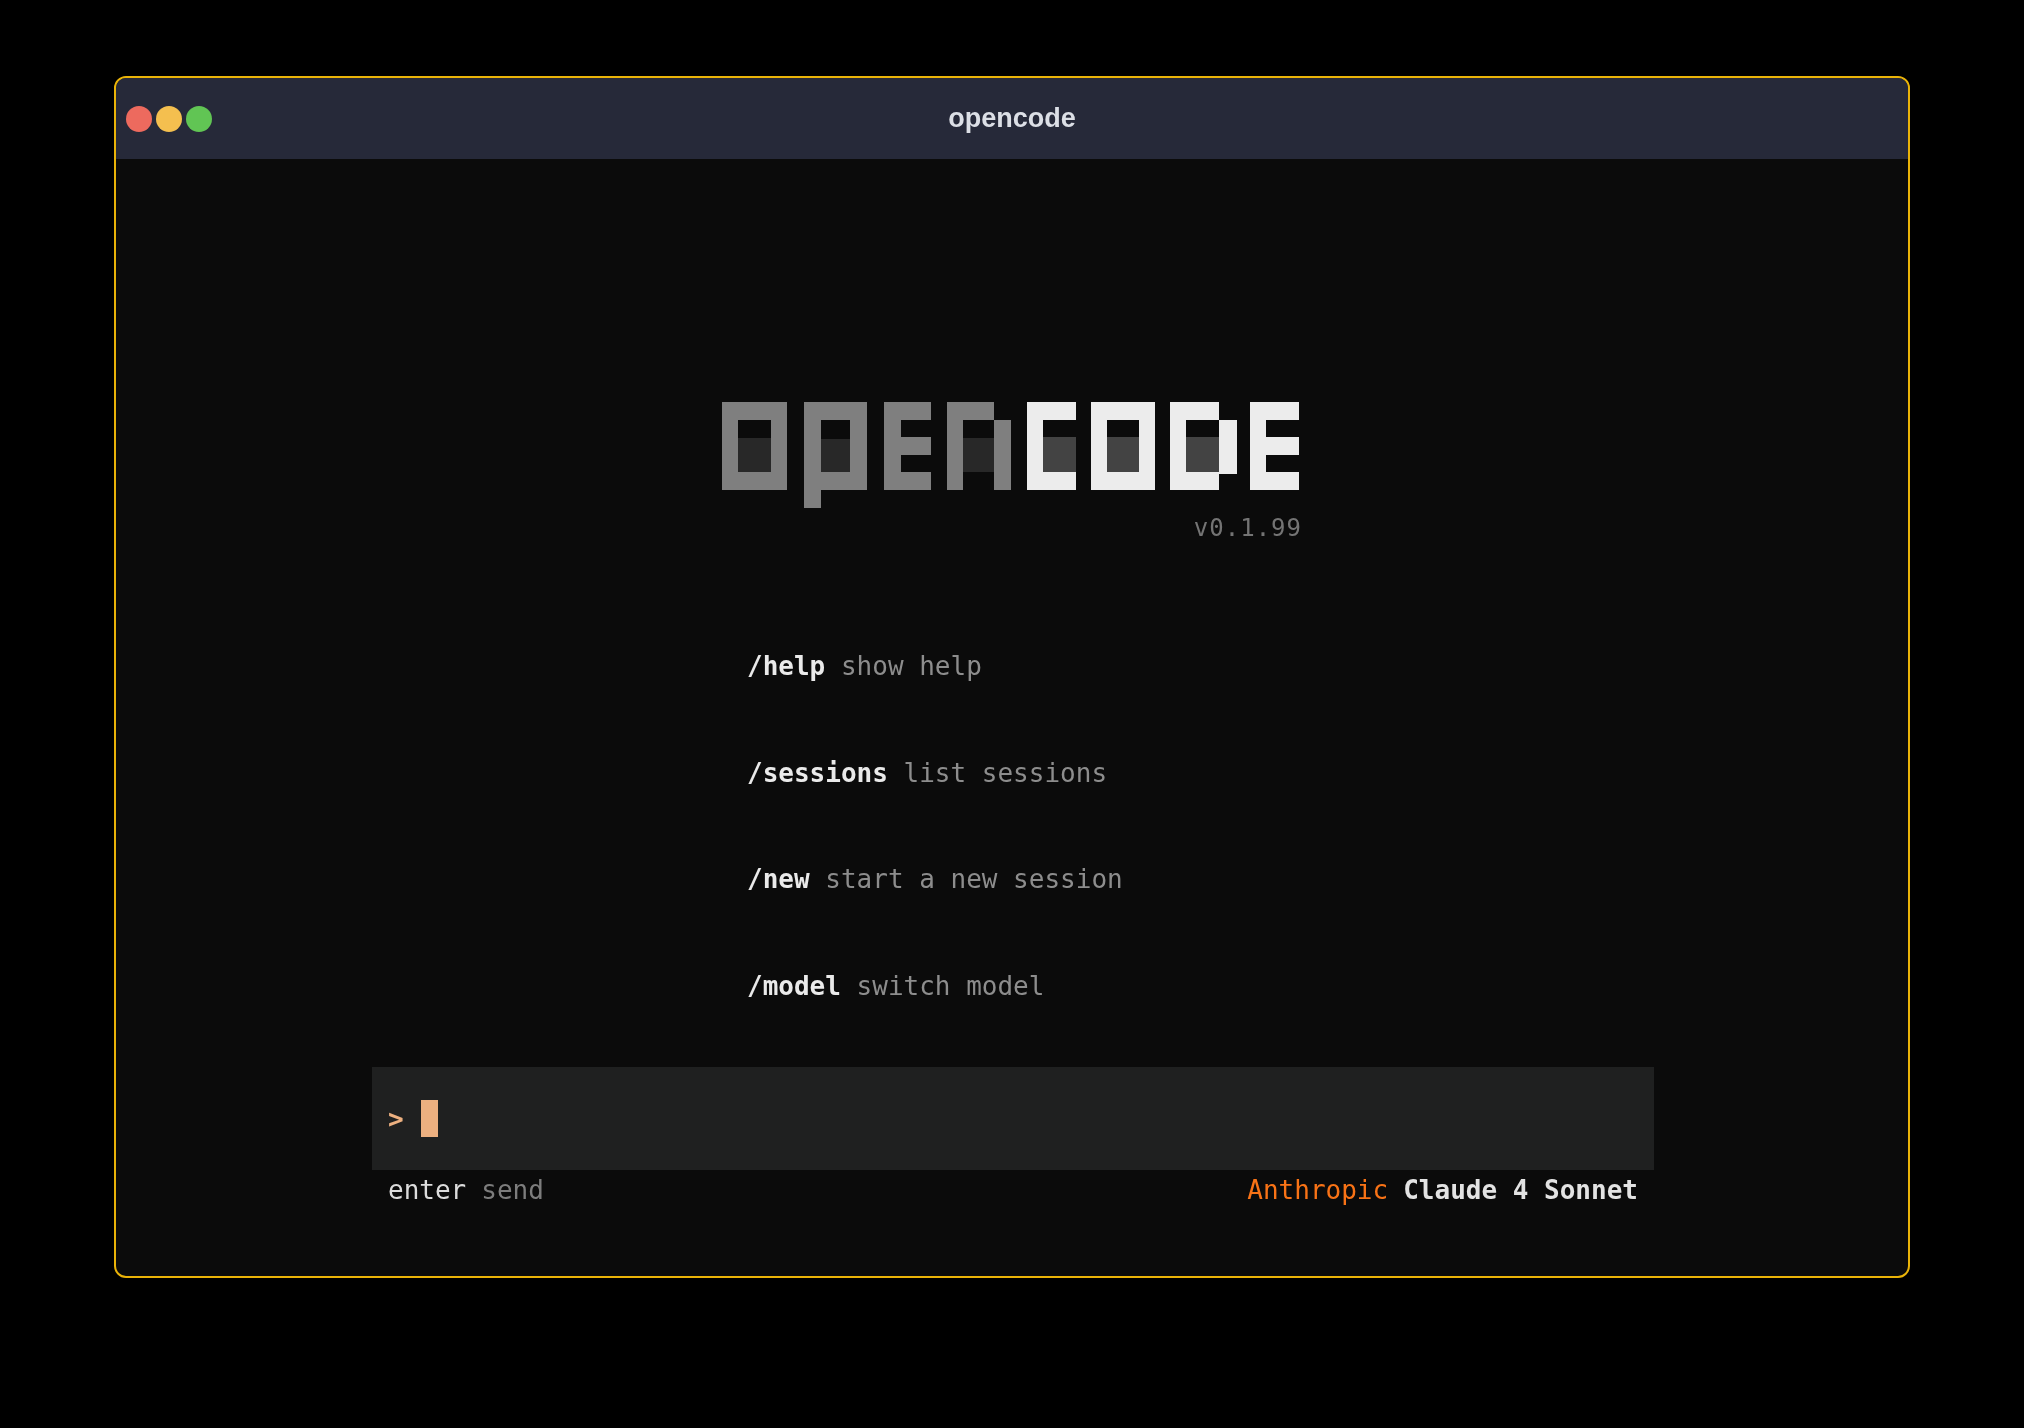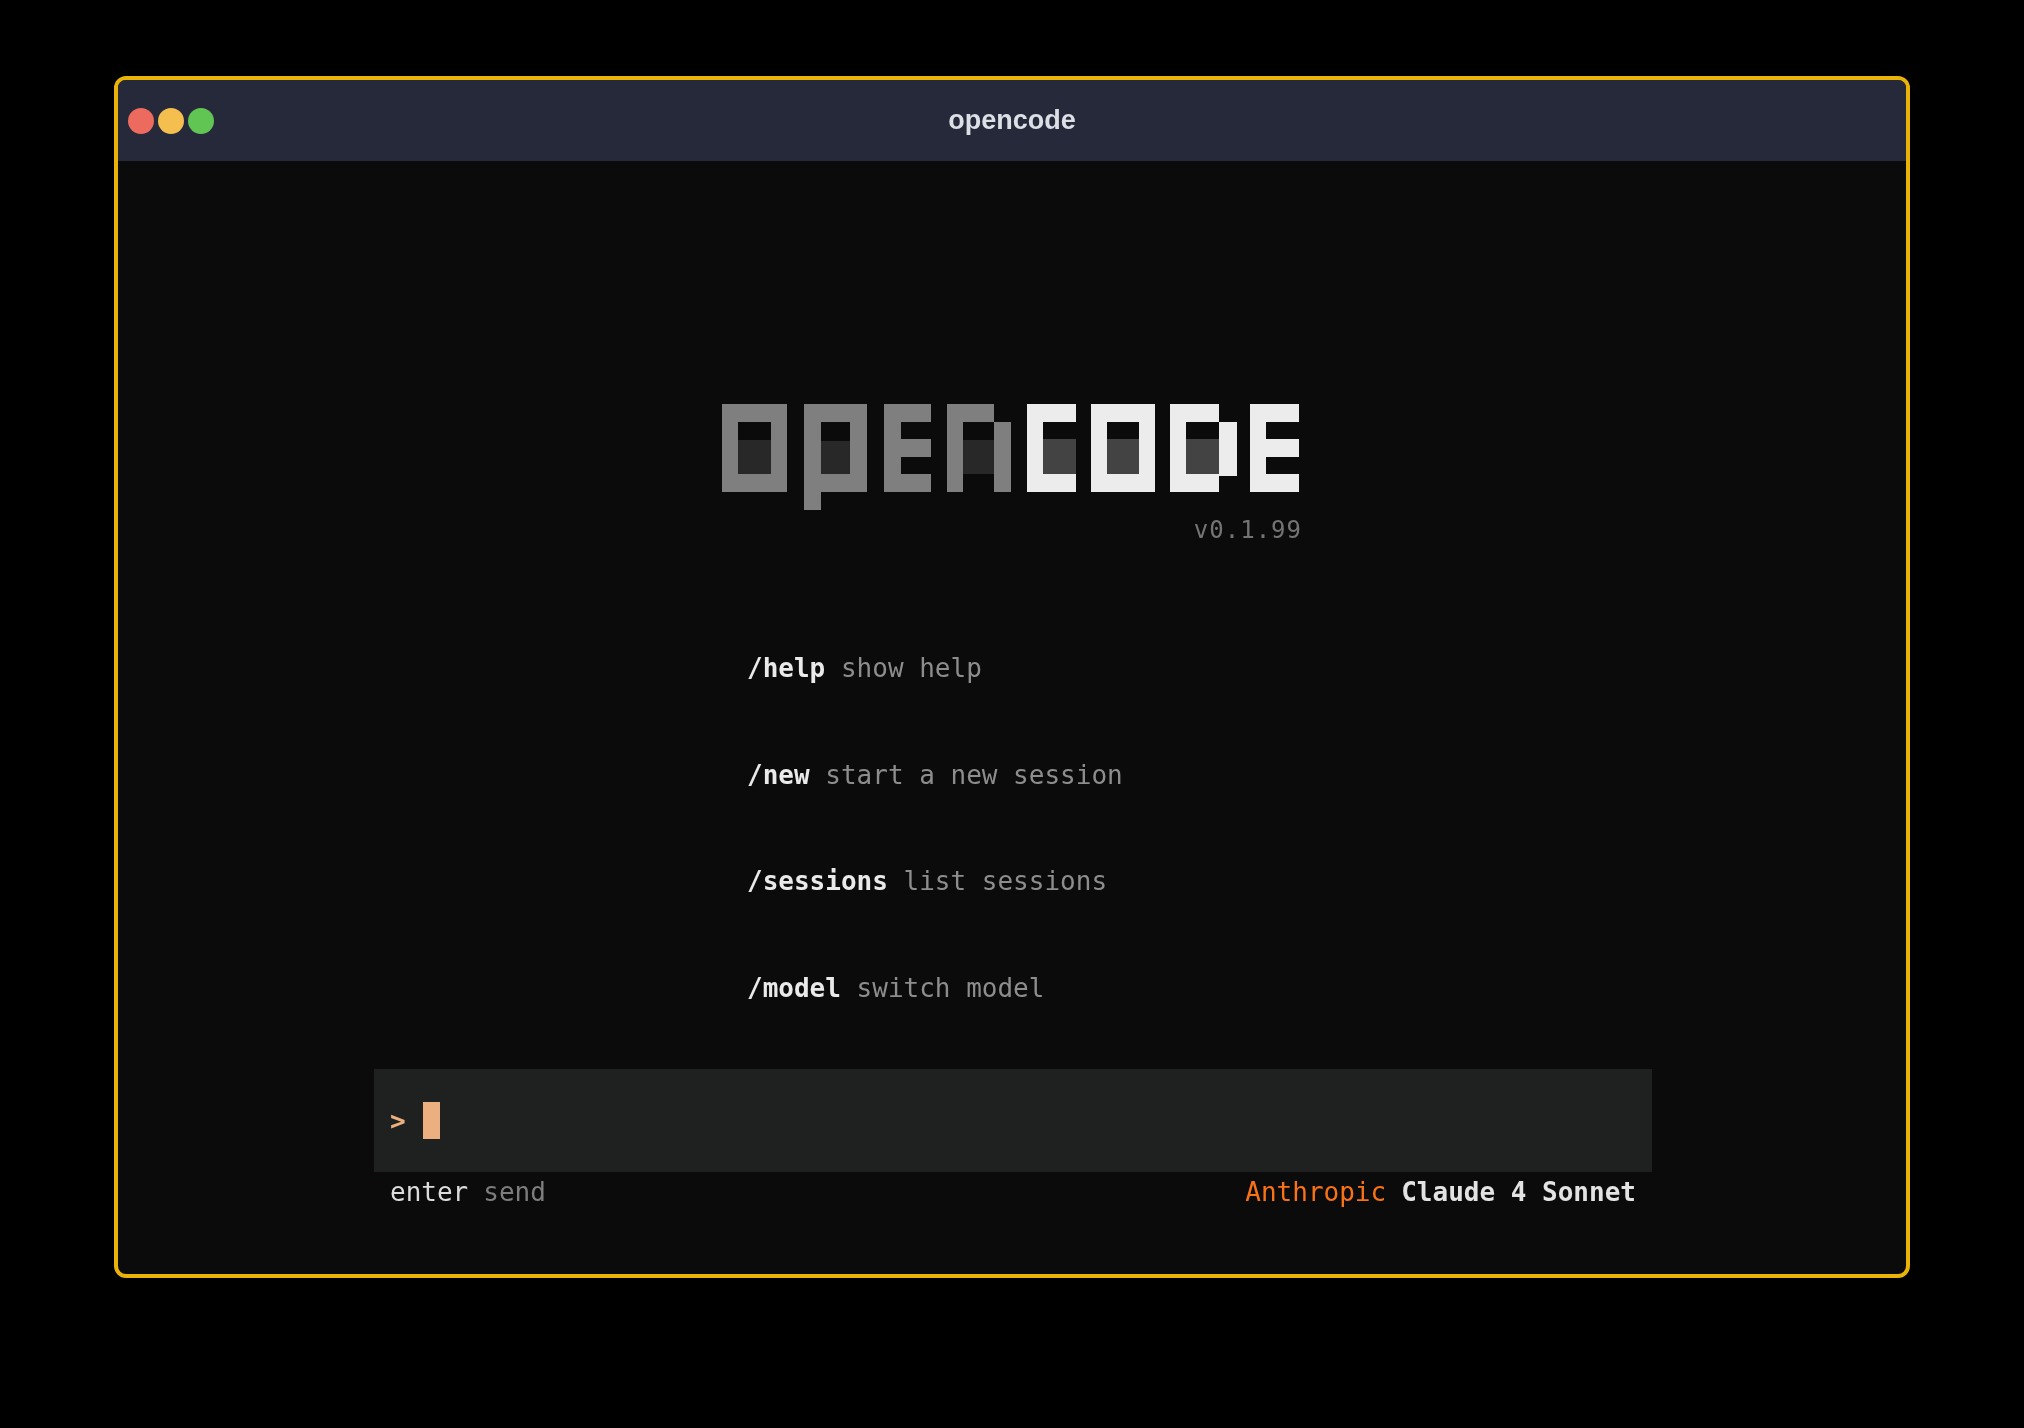--- a/index.html
+++ b/index.html
@@ -1,19 +1,19 @@
 <!DOCTYPE html>
 <html><head>
 <meta charset="utf-8">
 <style>
   html,body{margin:0;padding:0;background:#000;}
   .stage{position:relative;width:2024px;height:1428px;background:#000;overflow:hidden;
          font-family:"DejaVu Sans Mono", monospace;}
   .window{position:absolute;left:114px;top:76px;width:1796px;height:1202px;
-          background:#0b0b0b;border:4px solid #eab308;border-radius:12px;overflow:hidden;
+          background:#0b0b0b;border:2px solid #eab308;border-radius:12px;overflow:hidden;
           box-sizing:border-box;box-shadow:inset 0 1px 0 rgba(255,255,255,0.18);}
   .titlebar{position:relative;height:81px;background:#262939;display:flex;
             align-items:center;justify-content:center;}
   .titlebar-title{font-family:"Liberation Sans", sans-serif;font-weight:700;
                   font-size:27px;color:#dcdfe6;}
   .lights{position:absolute;left:10px;top:0;height:100%;display:flex;align-items:center;gap:4px;}
   .light{width:26px;height:26px;border-radius:50%;}
   .light.red{background:#ed6a5e;}
   .light.yellow{background:#f4bf4f;}
   .light.green{background:#61c554;}
@@ -100,22 +100,22 @@
             <rect x="528" y="0" width="49" height="18"></rect>
             <rect x="528" y="35" width="49" height="18"></rect>
             <rect x="528" y="70" width="49" height="18"></rect>
           </g>
         </svg>
 
         <div class="version">v0.1.99</div>
 
         <div class="commands">
           <div><span class="cmd">/help</span> <span class="desc">show help</span></div>
+          <div><span class="cmd">/sessions</span> <span class="desc">list sessions</span></div>
           <div><span class="cmd">/new</span> <span class="desc">start a new session</span></div>
-          <div><span class="cmd">/sessions</span> <span class="desc">list sessions</span></div>
           <div><span class="cmd">/model</span> <span class="desc">switch model</span></div>
           <div><span class="cmd">/theme</span> <span class="desc">switch theme</span></div>
         </div>
       </div>
 
       <div class="input-box">
         <span class="prompt">&gt;</span>
         <div class="cursor"></div>
       </div>
 

